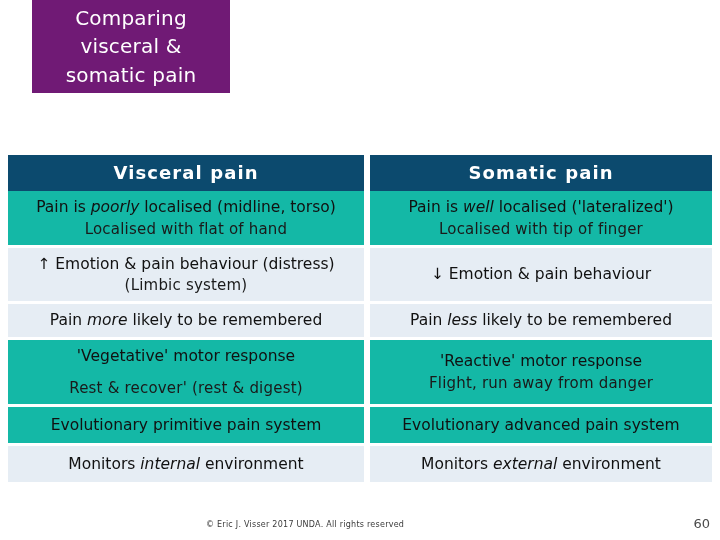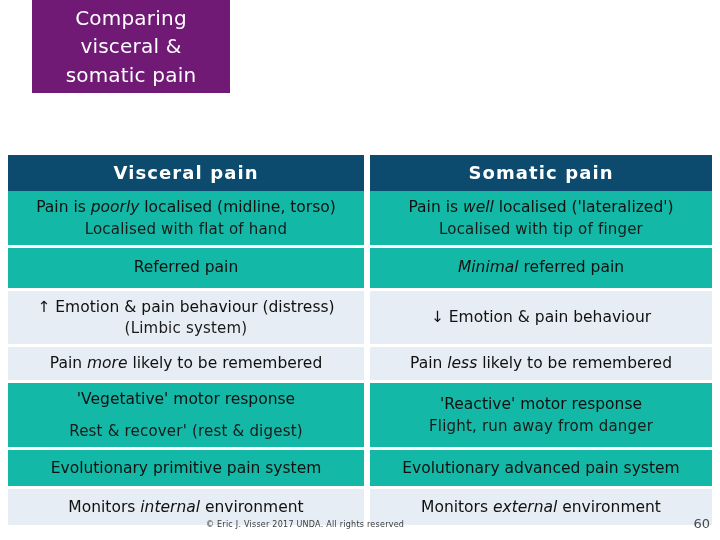--- a/index.html
+++ b/index.html
@@ -145,29 +145,20 @@
         <td class="cell shade-dark">
           <div class="main">Pain is <em class="it">poorly</em> localised (midline, torso)</div>
           <div class="sub">Localised with flat of hand</div>
         </td>
         <td class="gap-cell"></td>
         <td class="cell shade-dark">
           <div class="main">Pain is <em class="it">well</em> localised ('lateralized')</div>
           <div class="sub">Localised with tip of finger</div>
         </td>
       </tr>
-      <tr class="r-2">
-        <td class="cell shade-dark">
-          <div class="main">Referred pain</div>
-        </td>
-        <td class="gap-cell"></td>
-        <td class="cell shade-dark">
-          <div class="main"><em class="it">Minimal</em> referred pain</div>
-        </td>
-      </tr>
       <tr class="r-3">
         <td class="cell shade-light">
           <div class="main">↑ Emotion &amp; pain behaviour (distress)</div>
           <div class="sub">(Limbic system)</div>
         </td>
         <td class="gap-cell"></td>
         <td class="cell shade-light">
           <div class="main">↓ Emotion &amp; pain behaviour</div>
         </td>
       </tr>

